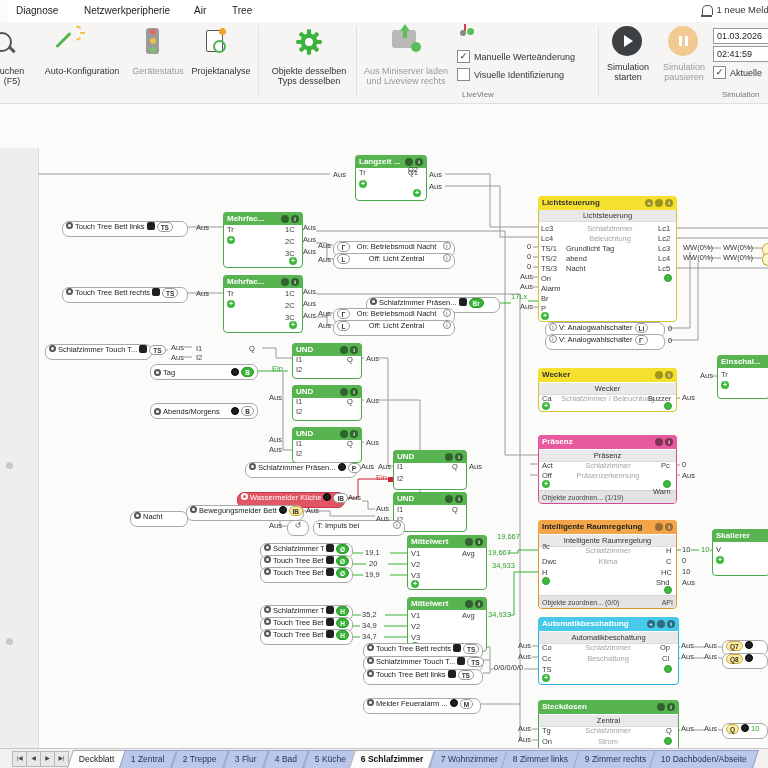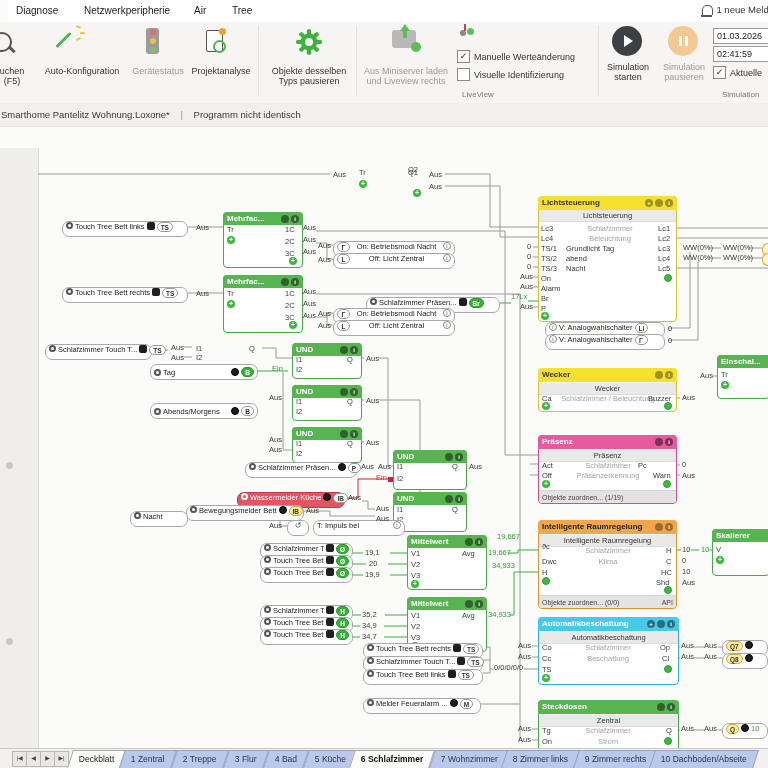--- a/index.html
+++ b/index.html
@@ -132,21 +132,21 @@
         <rect x="1" y="10.2" width="6" height="3.6" rx="1.2"></rect>
           <rect x="17" y="10.2" width="6" height="3.6" rx="1.2"></rect>
         <rect x="10.2" y="1" width="3.6" height="6" rx="1.2" transform="rotate(45 12 12)"></rect>
           <rect x="10.2" y="17" width="3.6" height="6" rx="1.2" transform="rotate(45 12 12)"></rect>
         <rect x="1" y="10.2" width="6" height="3.6" rx="1.2" transform="rotate(45 12 12)"></rect>
           <rect x="17" y="10.2" width="6" height="3.6" rx="1.2" transform="rotate(45 12 12)"></rect>
         <circle cx="12" cy="12" r="7.2"></circle>
       </g>
         <circle cx="12" cy="12" r="3.4" fill="#fff"></circle>
     </svg>
-    <div class="rlbl" style="left:260px;top:44px;width:98px"><span>Objekte desselben</span><br><span>Typs pausieren</span></div>
+    <div class="rlbl" style="left:260px;top:44px;width:98px"><span>Objekte desselben</span><br><span>Typs desselben</span></div>
 
     <div class="sep" style="left:356px"></div>
 
     <div class="icn" style="left:392px;top:8px;width:24px;height:18px;background:#b9b8b6;border-radius:3px">
       <div style="position:absolute;left:8px;top:-6px;width:0;height:0;border-left:5px solid transparent;border-right:5px solid transparent;border-bottom:7px solid #5abf5a"></div>
       <div style="position:absolute;left:11px;top:0;width:4px;height:8px;background:#5abf5a"></div>
       <div style="position:absolute;right:-5px;bottom:-4px;width:10px;height:10px;border-radius:50%;background:#5abf5a"></div>
     </div>
     <div class="rlbl gray" style="left:360px;top:44px;width:92px"><span>Aus Miniserver laden</span><br><span>und Liveview rechts</span></div>
 
@@ -182,25 +182,20 @@
 
     <div class="field" style="left:713px;top:6px">01.03.2026</div>
     <div class="field" style="left:713px;top:24px">02:41:59</div>
     <div class="cbrow" style="left:713px;top:44px">
       <span class="cb">✓</span>
       <span>Aktuelle</span>
     </div>
     <div class="grplbl" style="left:722px">Simulation</div>
   </div>
 
-  <div class="titlerow">
-    <span style="margin-left:1px">Smarthome Pantelitz Wohnung.Loxone*</span>
-    <span style="margin:0 8px;color:#999">|</span>
-    <span>Programm nicht identisch</span>
-  </div>
 
 
   <div class="canvas">
     <div class="lstrip"></div>
     <div class="pgdot" style="left:6px;top:314px"></div>
     <div class="pgdot" style="left:6px;top:490px"></div>
   </div>
 
   <svg width="768" height="768" style="position:absolute;left:0;top:0;pointer-events:none">
     <g fill="none" stroke="#9a9a9a" stroke-width="1">
@@ -291,20 +286,29 @@
         <polyline points="510,615 514,615 514,572 538,572"></polyline>
       <polyline points="675,550 681,550"></polyline>
         <polyline points="691,550 699,550"></polyline>
         <polyline points="710,550 712,550"></polyline>
     </g>
     <g fill="none" stroke="#cc2233" stroke-width="1">
       <polyline points="345,498 358,498 358,479 388,479"></polyline>
     </g>
   </svg>
 
+  <div class="fb" style="left:355px;top:155px;width:70px;height:44px">
+    <div class="hd">
+        <span>Langzeit ...</span>
+        <span class="hics">
+          <span class="hic"></span>
+          <span class="hic">i</span>
+        </span>
+      </div>
+  </div>
   <span class="t" style="left:359px;top:168px">Tr</span>
   <span class="t" style="left:408px;top:168px">Q1</span>
   <span class="t" style="left:408px;top:165px">Q2</span>
   <span class="plus" style="left:359px;top:180px">+</span>
   <span class="plus" style="left:413px;top:189px">+</span>
 
   <div class="fb" style="left:223px;top:212px;width:78px;height:54px">
     <div class="hd">
         <span>Mehrfac...</span>
         <span class="hics">
@@ -516,22 +520,22 @@
       </div>
     <div class="sub" style="top:14px">Präsenz</div>
     <div class="ftr">
         <span>Objekte zuordnen... (1/19)</span>
       </div>
   </div>
   <span class="t" style="left:542px;top:461px">Act</span>
   <span class="t" style="left:542px;top:471px">Off</span>
   <span class="t ctr gray" style="left:566px;top:461px;width:84px">Schlafzimmer</span>
   <span class="t ctr gray" style="left:566px;top:471px;width:84px">Präsenzerkennung</span>
-  <span class="t" style="left:638px;top:461px">Pc</span>
-  <span class="t" style="left:653px;top:471px">Warn</span>
+  <span class="t" style="left:661px;top:461px">Pc</span>
+  <span class="t" style="left:653px;top:487px">Warn</span>
   <span class="plus" style="left:542px;top:480px">+</span>
   <span class="gdot" style="left:663px;top:480px"></span>
 
   <div class="fb orange" style="left:538px;top:520px;width:137px;height:87px">
     <div class="hd" style="height:14px;line-height:14px">
         <span>Intelligente Raumregelung</span>
         <span class="hics">
           <span class="hic"></span>
           <span class="hic">i</span>
         </span>

